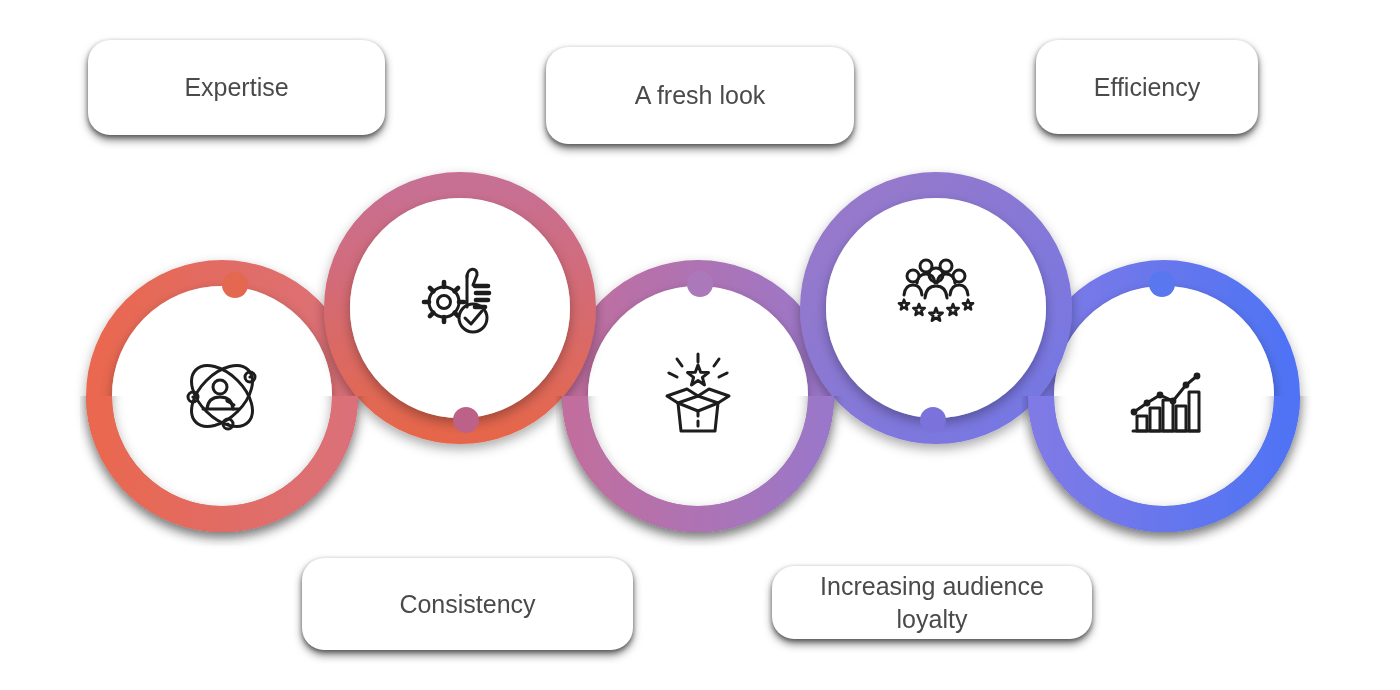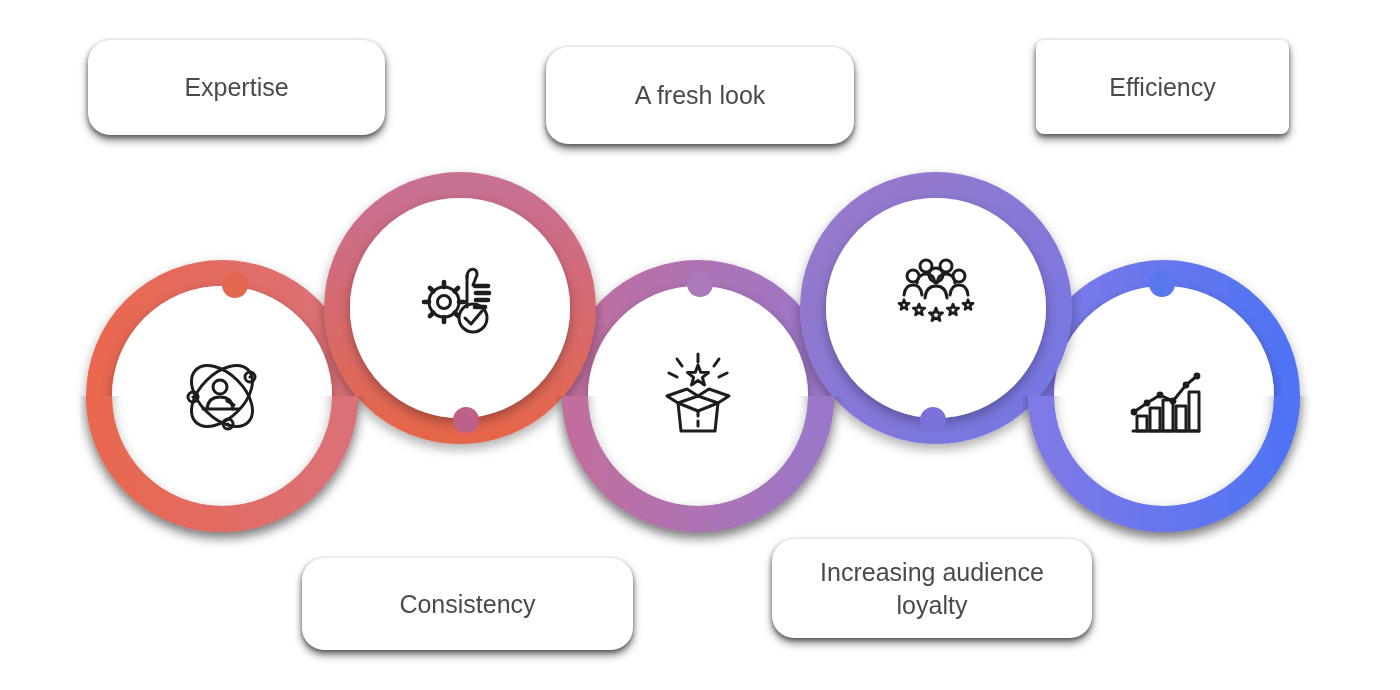--- a/index.html
+++ b/index.html
@@ -20,23 +20,23 @@
     border-radius:22px;
     display:flex;align-items:center;justify-content:center;
     text-align:center;
     color:#4a4a4a;
     font-size:25px;line-height:1.3;
     padding:8px 18px;box-sizing:border-box;
     box-shadow:0 5px 9px rgba(25,25,25,.55), 0 2px 4px rgba(25,25,25,.45);
   }
   #lbl-expertise {left:88px;  top:40px;  width:297px; height:95px;}
   #lbl-fresh     {left:546px; top:47px;  width:308px; height:97px;}
-  #lbl-efficiency{left:1036px;top:40px;  width:253px; height:94px;border-radius:8px;}
+  #lbl-efficiency{left:1036px;top:40px;  width:222px; height:94px;}
   #lbl-consistency{left:302px;top:558px; width:331px; height:92px;text-align:center;}
-  #lbl-audience  {left:772px; top:539px; width:320px; height:99px;text-align:center;}
+  #lbl-audience  {left:772px; top:566px; width:320px; height:73px;text-align:center;}
 </style>
 </head>
 <body>
 
 <div class="stage">
 
 <svg class="main" width="1400" height="690" viewBox="0 0 1400 690">
   <defs>
     <linearGradient id="grad1" x1="0" y1="0" x2="1" y2="0">
       <stop offset="0" stop-color="#E9684F"></stop>

